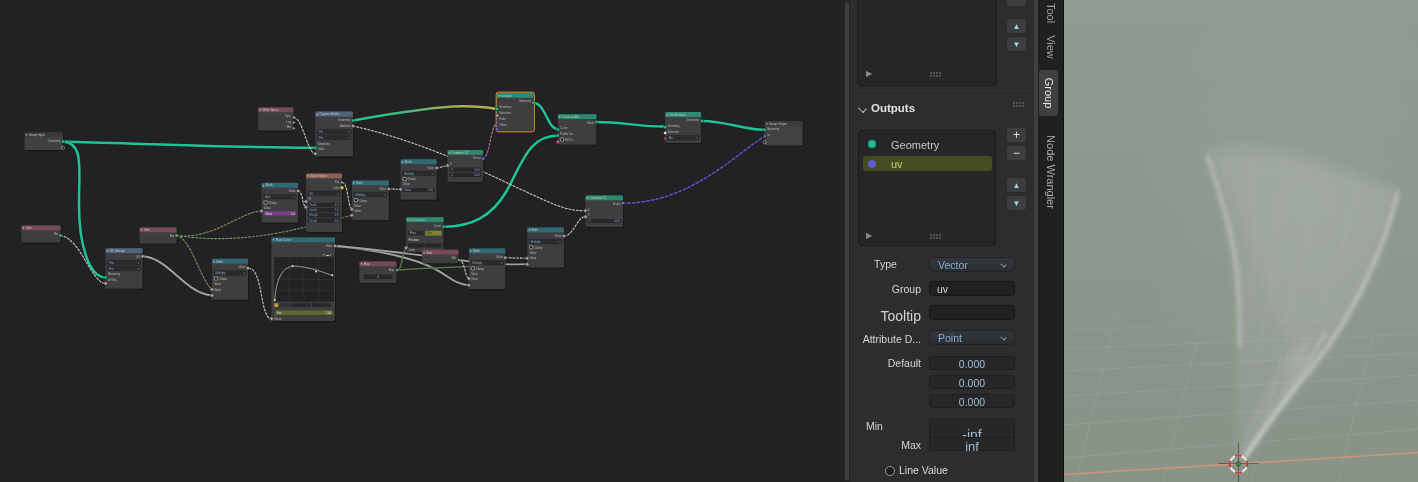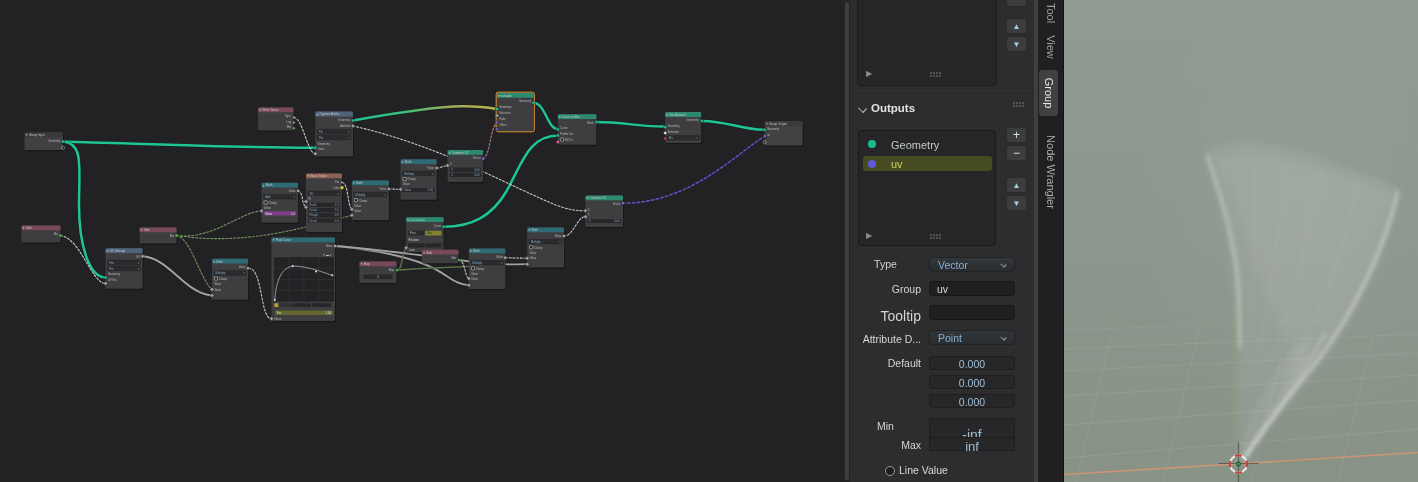--- a/index.html
+++ b/index.html
@@ -450,21 +450,21 @@
       <div style="position:absolute;left:0px;top:283px;font-size:10.5px;color:#d4d4d4;text-align:right;width:71px">Group</div>
       <div style="position:absolute;left:79px;top:280.5px;width:86px;height:15px;background:#1e2022;border:1px solid #161618;border-radius:4px;color:#d2d4d6;font-size:10.5px;padding:1px 0 0 7px">uv</div>
       <div style="position:absolute;left:0px;top:308px;font-size:14px;color:#d4d4d4;text-align:right;width:71px">Tooltip</div>
       <div style="position:absolute;left:79px;top:305px;width:86px;height:15px;background:#1e2022;border:1px solid #161618;border-radius:4px;color:#d2d4d6;font-size:10.5px;padding:1px 0 0 7px"></div>
       <div style="position:absolute;left:0px;top:332.5px;font-size:10.5px;color:#d4d4d4;text-align:right;width:71px">Attribute D...</div>
       <div style="position:absolute;left:79px;top:329.5px;width:86px;height:15px;background:linear-gradient(#33363a,#2a2d30);border:1px solid #202224;border-radius:4px;color:#84aed6;font-size:10.5px;padding:1px 0 0 8px">Point<span style="position:absolute;right:8px;top:4px;width:5px;height:5px;border-right:1.5px solid #b0b0b0;border-bottom:1.5px solid #b0b0b0;transform:rotate(45deg) scale(1,0.75)"></span></div>
       <div style="position:absolute;left:0px;top:357px;font-size:10.5px;color:#d4d4d4;text-align:right;width:71px">Default</div>
       <div style="position:absolute;left:79px;top:355.5px;width:86px;height:14.5px;background:#27272a;border:1px solid #1e1e20;border-radius:3px;color:#9fbdd3;font-size:10.5px;text-align:center;padding-top:1px">0.000</div>
       <div style="position:absolute;left:79px;top:374.5px;width:86px;height:14.5px;background:#27272a;border:1px solid #1e1e20;border-radius:3px;color:#9fbdd3;font-size:10.5px;text-align:center;padding-top:1px">0.000</div>
       <div style="position:absolute;left:79px;top:393.5px;width:86px;height:14.5px;background:#27272a;border:1px solid #1e1e20;border-radius:3px;color:#9fbdd3;font-size:10.5px;text-align:center;padding-top:1px">0.000</div>
-      <div style="position:absolute;left:0px;top:419.5px;font-size:10.5px;color:#d4d4d4;text-align:center;width:71px">Min</div>
+      <div style="position:absolute;left:16px;top:419.5px;font-size:10.5px;color:#d4d4d4;text-align:left;width:71px">Min</div>
       <div style="position:absolute;left:79px;top:417.5px;width:86px;height:26px;background:#27272a;border:1px solid #1e1e20;border-radius:3px;color:#9fbdd3;font-size:14px;text-align:center;padding-top:8px">-inf</div>
       <div style="position:absolute;left:0px;top:438.5px;font-size:10.5px;color:#d4d4d4;text-align:right;width:71px">Max</div>
       <div style="position:absolute;left:79px;top:436.5px;width:86px;height:14.5px;background:#27272a;border:1px solid #1e1e20;border-radius:3px;color:#9fbdd3;font-size:13px;text-align:center;padding-top:1px">inf</div>
       <div style="position:absolute;left:34.5px;top:465.5px;width:10px;height:10px;border:1.5px solid #9a9a9a;border-radius:7px;background:#1d1d1f"></div>
       <div style="position:absolute;left:49px;top:464px;font-size:10.5px;color:#dadada">Line Value</div>
       <div style="position:absolute;left:183.5px;top:0px;width:6px;height:482px;background:#3f3f41"></div>
     </div>
 <div style="position:absolute;left:1038px;top:0;width:25px;height:482px;background:#202022;overflow:hidden">
       <div style="position:absolute;left:3px;top:-1px;width:19px;height:28px;">
         <div style="position:absolute;left:50%;top:50%;transform:translate(-50%,-50%) rotate(90deg);font-size:11px;color:#9f9f9f;white-space:nowrap">Tool</div>

